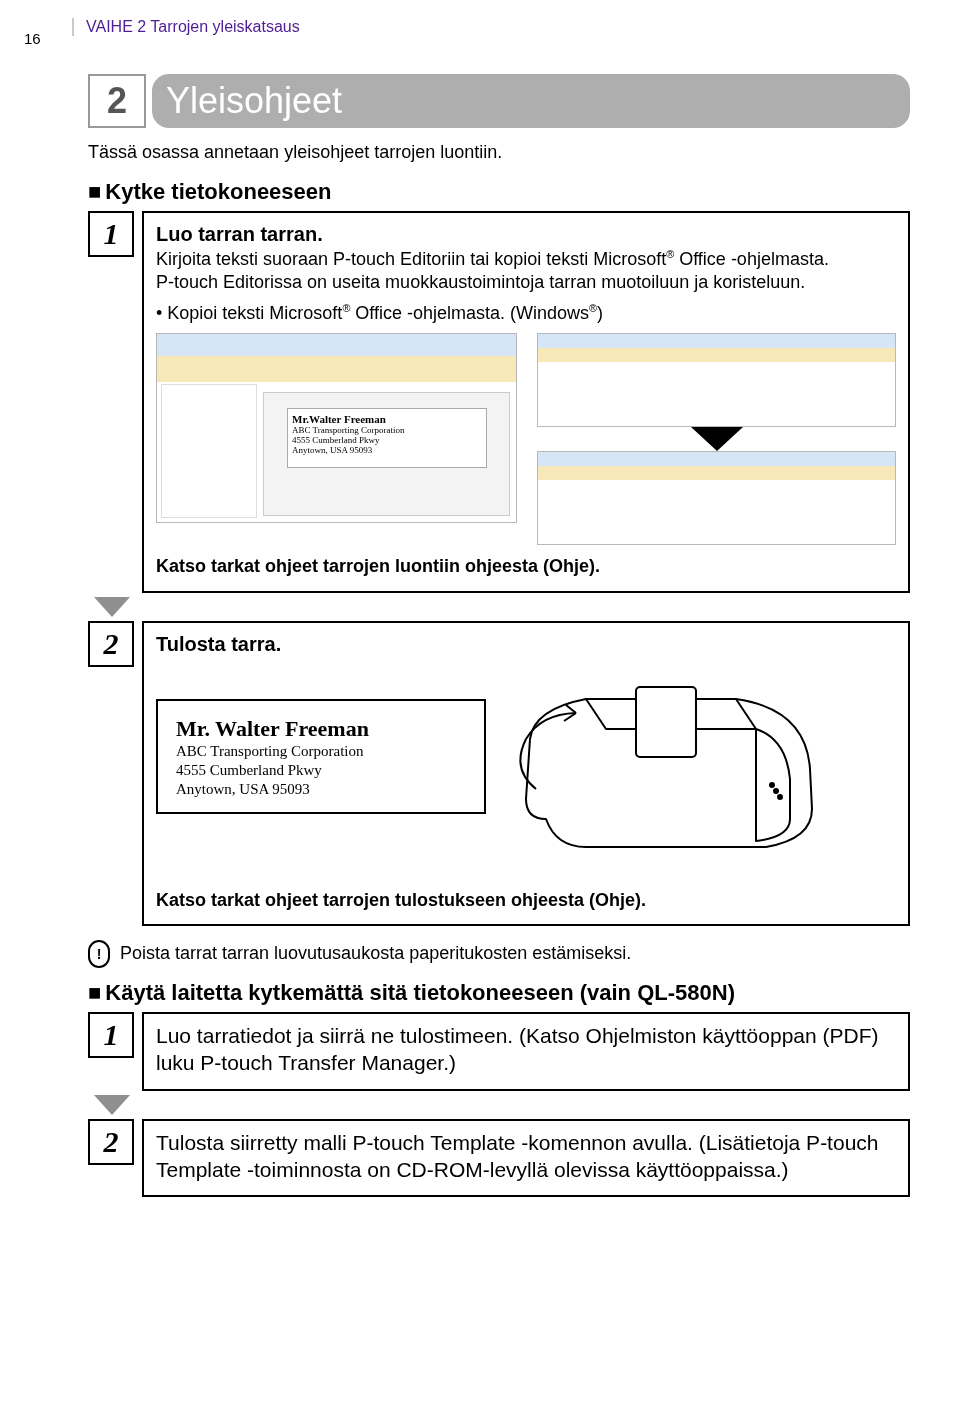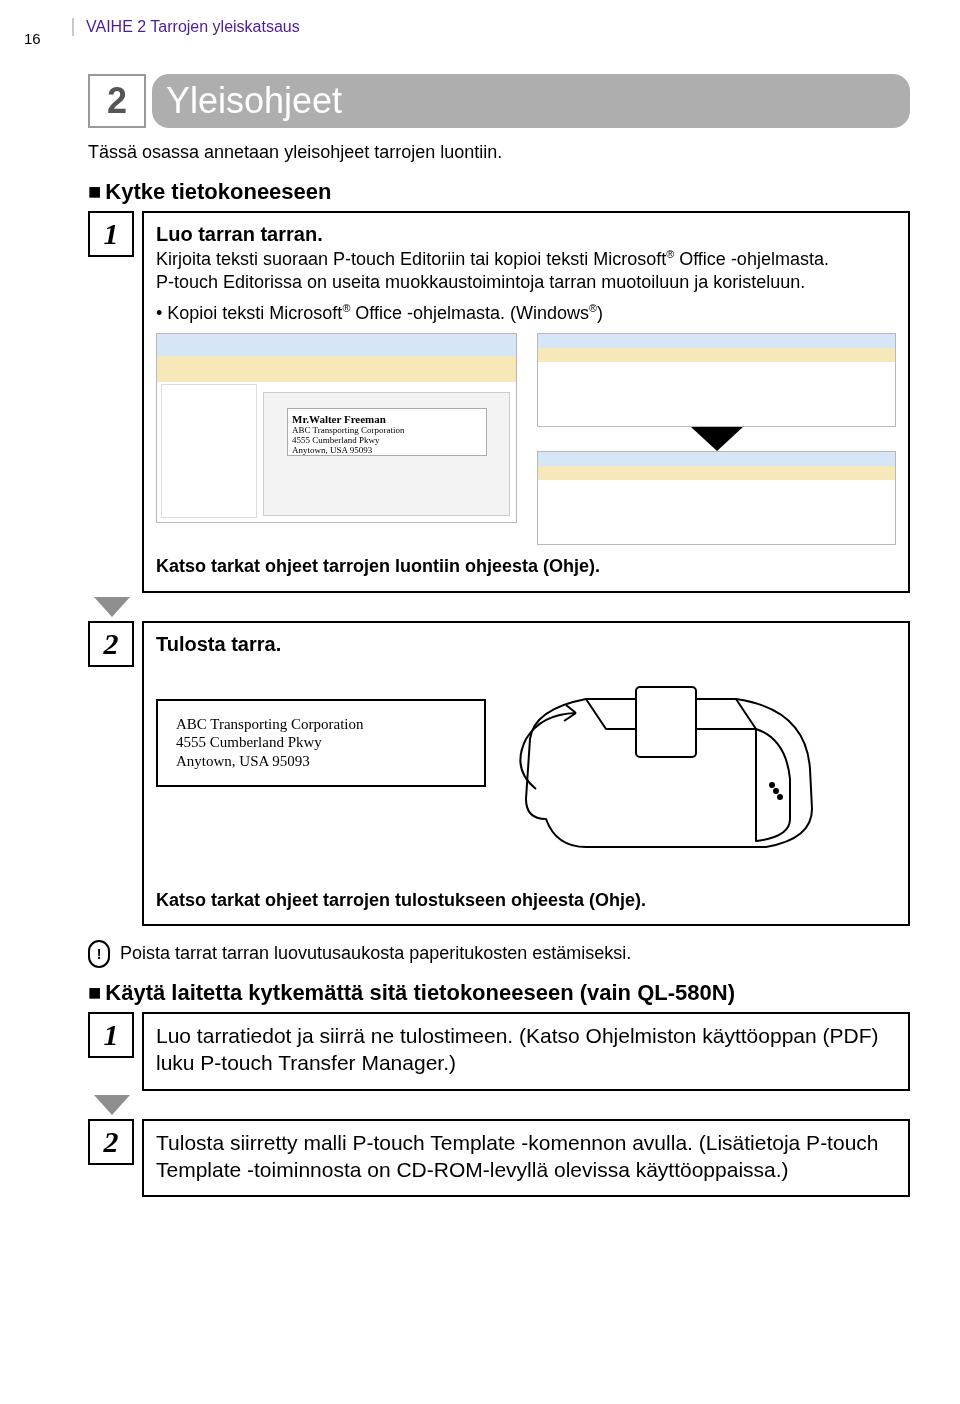--- a/index.html
+++ b/index.html
@@ -128,21 +128,21 @@
   }
   .shot .sidebar {
     position:absolute; top:50px; left:4px; width:96px; bottom:4px;
     background:#fff; border:1px solid #ddd;
   }
   .shot .canvas {
     position:absolute; top:58px; left:106px; right:6px; bottom:6px;
     background:#f3f3f3; border:1px solid #ccc;
   }
   .shot .label {
-    position:absolute; top:74px; left:130px; width:200px; height:48px;
+    position:absolute; top:74px; left:130px; width:200px; height:60px;
     background:#fff; border:1px solid #aaa; font-size:9px; padding:4px; line-height:1.1;
     font-family: "Times New Roman", serif;
   }
   .shot .label b { font-size:11px; }
   .shot-stack { flex:1; display:flex; flex-direction:column; gap:2px; }
   .shot-stack .mini {
     height:94px; border:1px solid #b8b8b8;
     background: linear-gradient(#d7e6f6 0 14px,#fff 14px 100%);
     position:relative;
   }
@@ -259,20 +259,21 @@
 
     <div class="connector"></div>
 
     <div class="step-row">
       <div class="step-badge">2</div>
       <div class="step-body">
         <div class="bold">Tulosta tarra.</div>
 
         <div class="print-row">
           <div class="address-card">
+            <div class="name">Mr. Walter Freeman</div>
             <div class="line">ABC Transporting Corporation</div>
             <div class="line">4555 Cumberland Pkwy</div>
             <div class="line">Anytown, USA 95093</div>
           </div>
           <div class="printer">
             <svg viewBox="0 0 320 210">
               <g fill="#fff" stroke="#000" stroke-width="2" stroke-linejoin="round">
                 <path d="M40 150 Q20 150 20 130 L24 70 Q28 40 80 30 L230 30 Q300 40 304 100 L306 140 Q306 170 260 178 L80 178 Q50 178 40 150 Z"></path>
                 <path d="M80 30 L230 30 L250 60 L100 60 Z"></path>
                 <path d="M250 60 Q280 70 284 110 L284 150 Q284 168 250 172 L250 60"></path>

